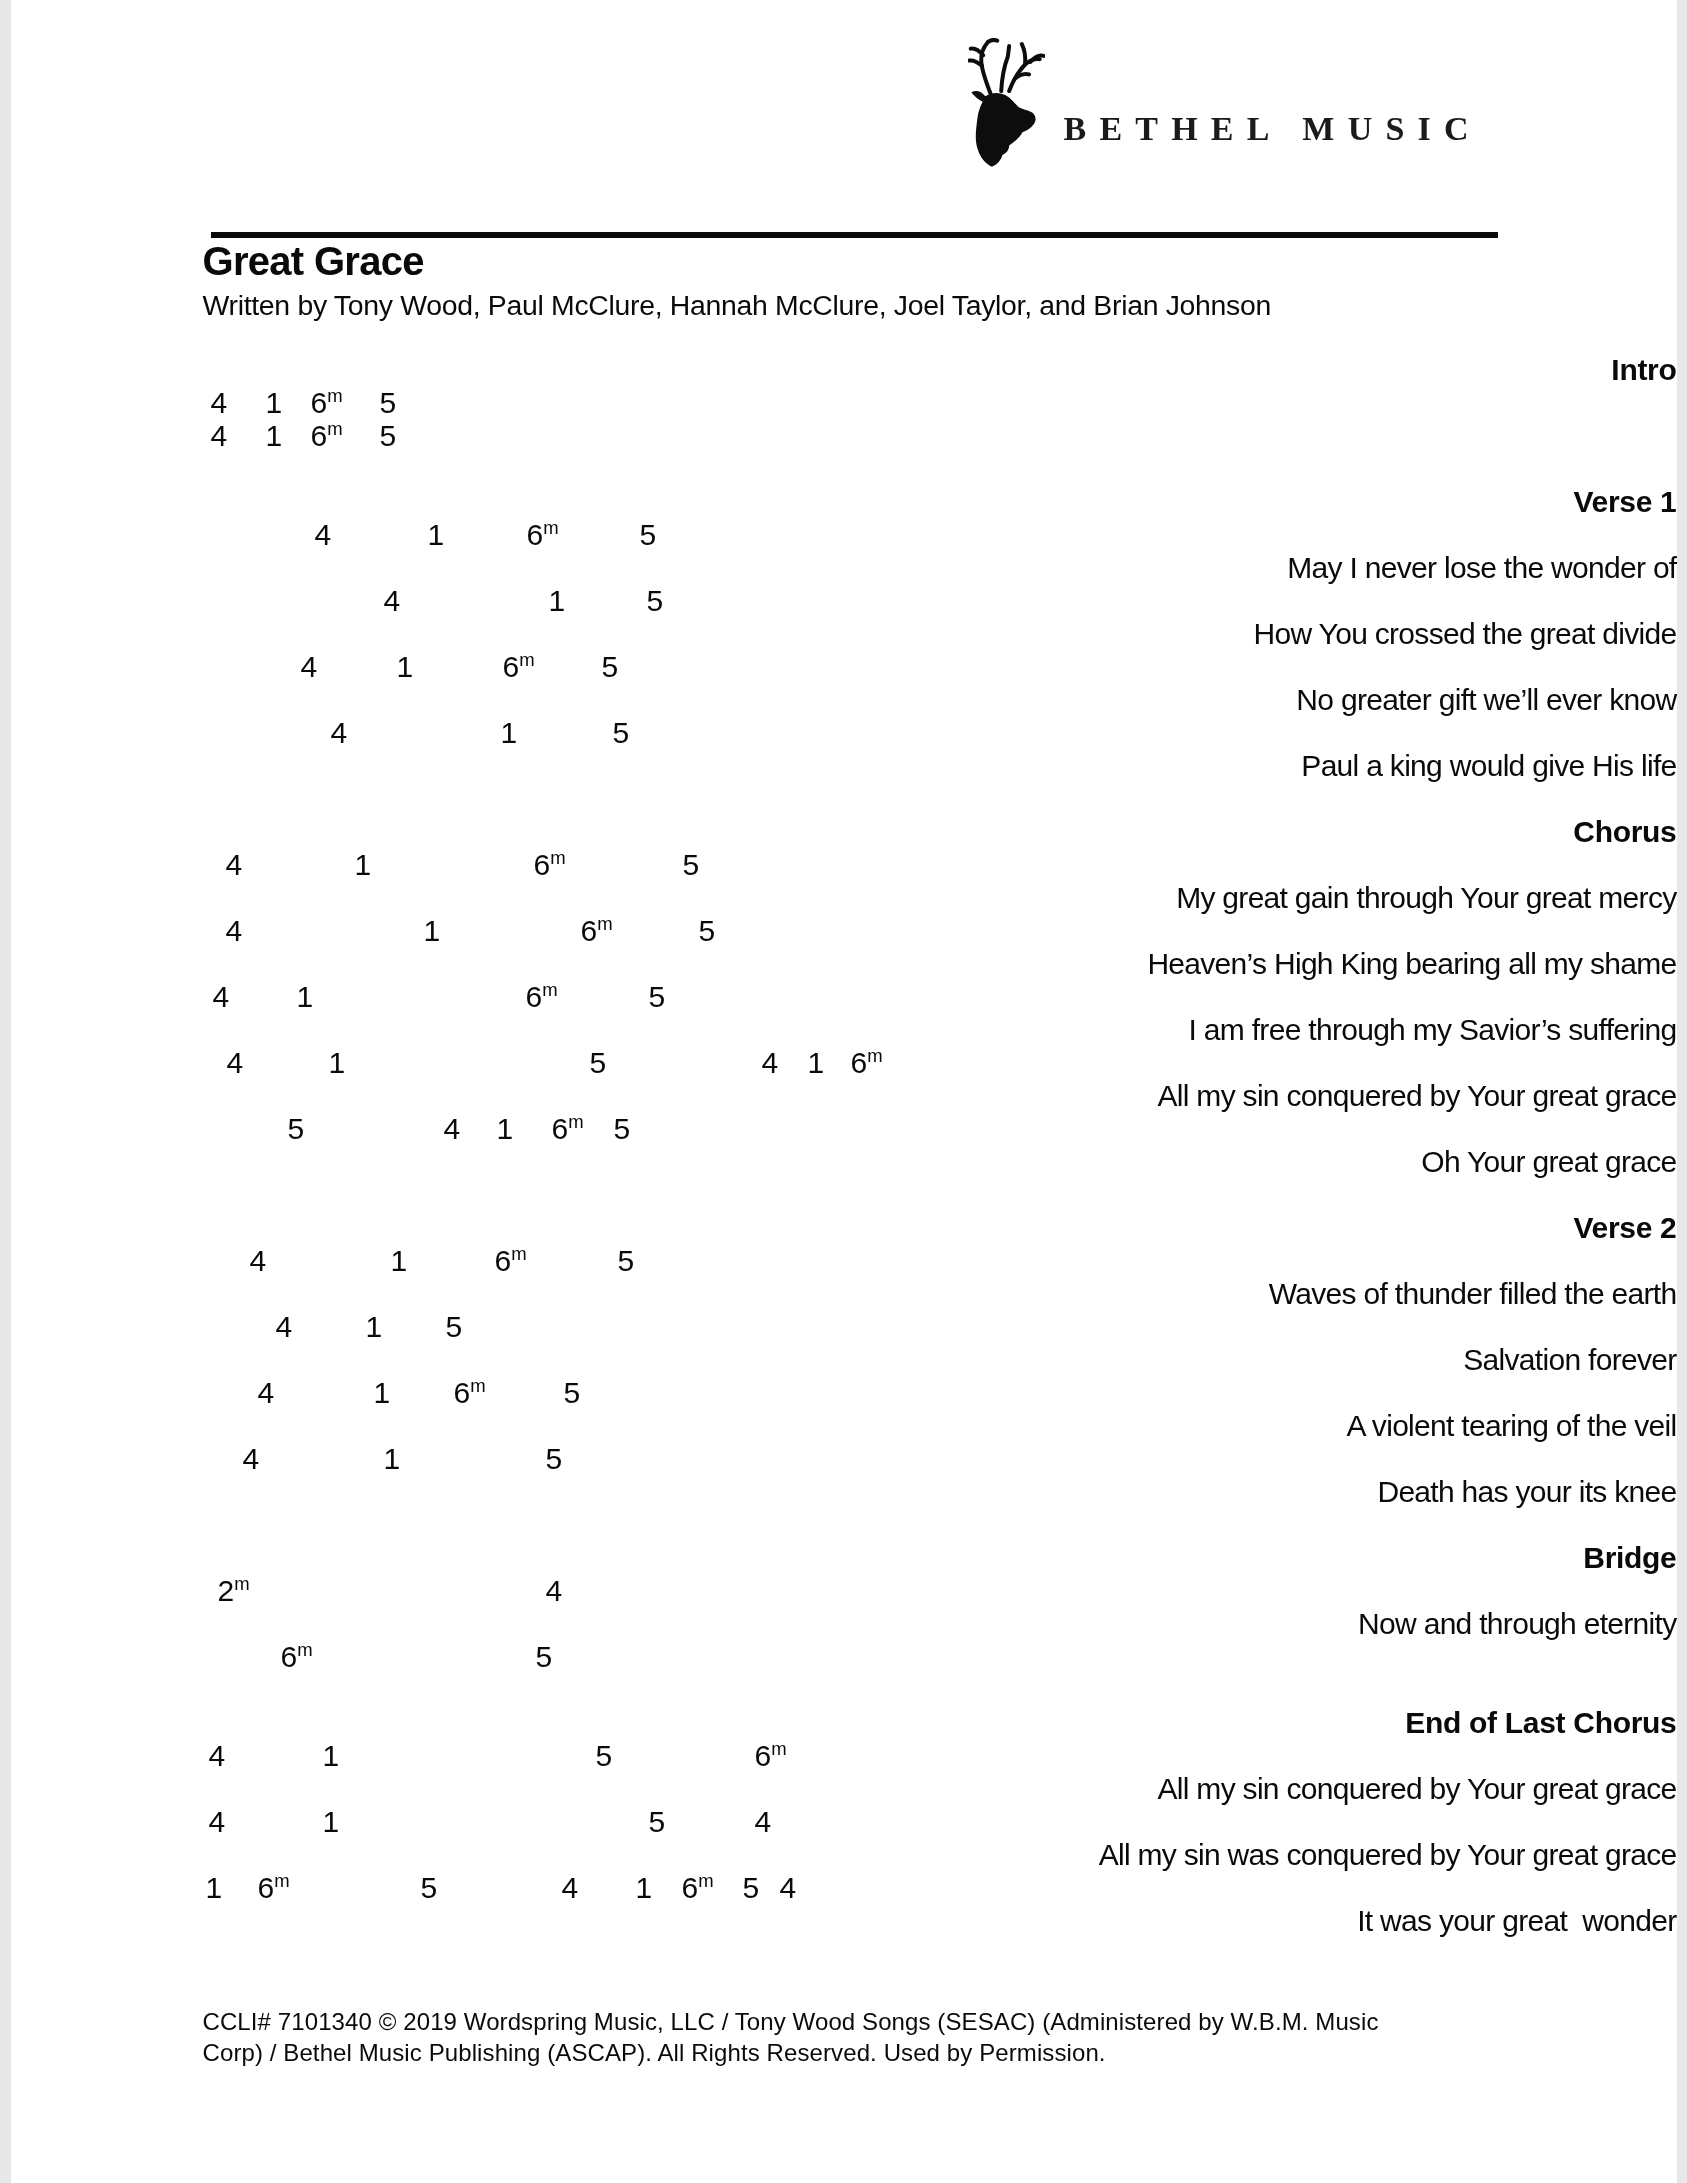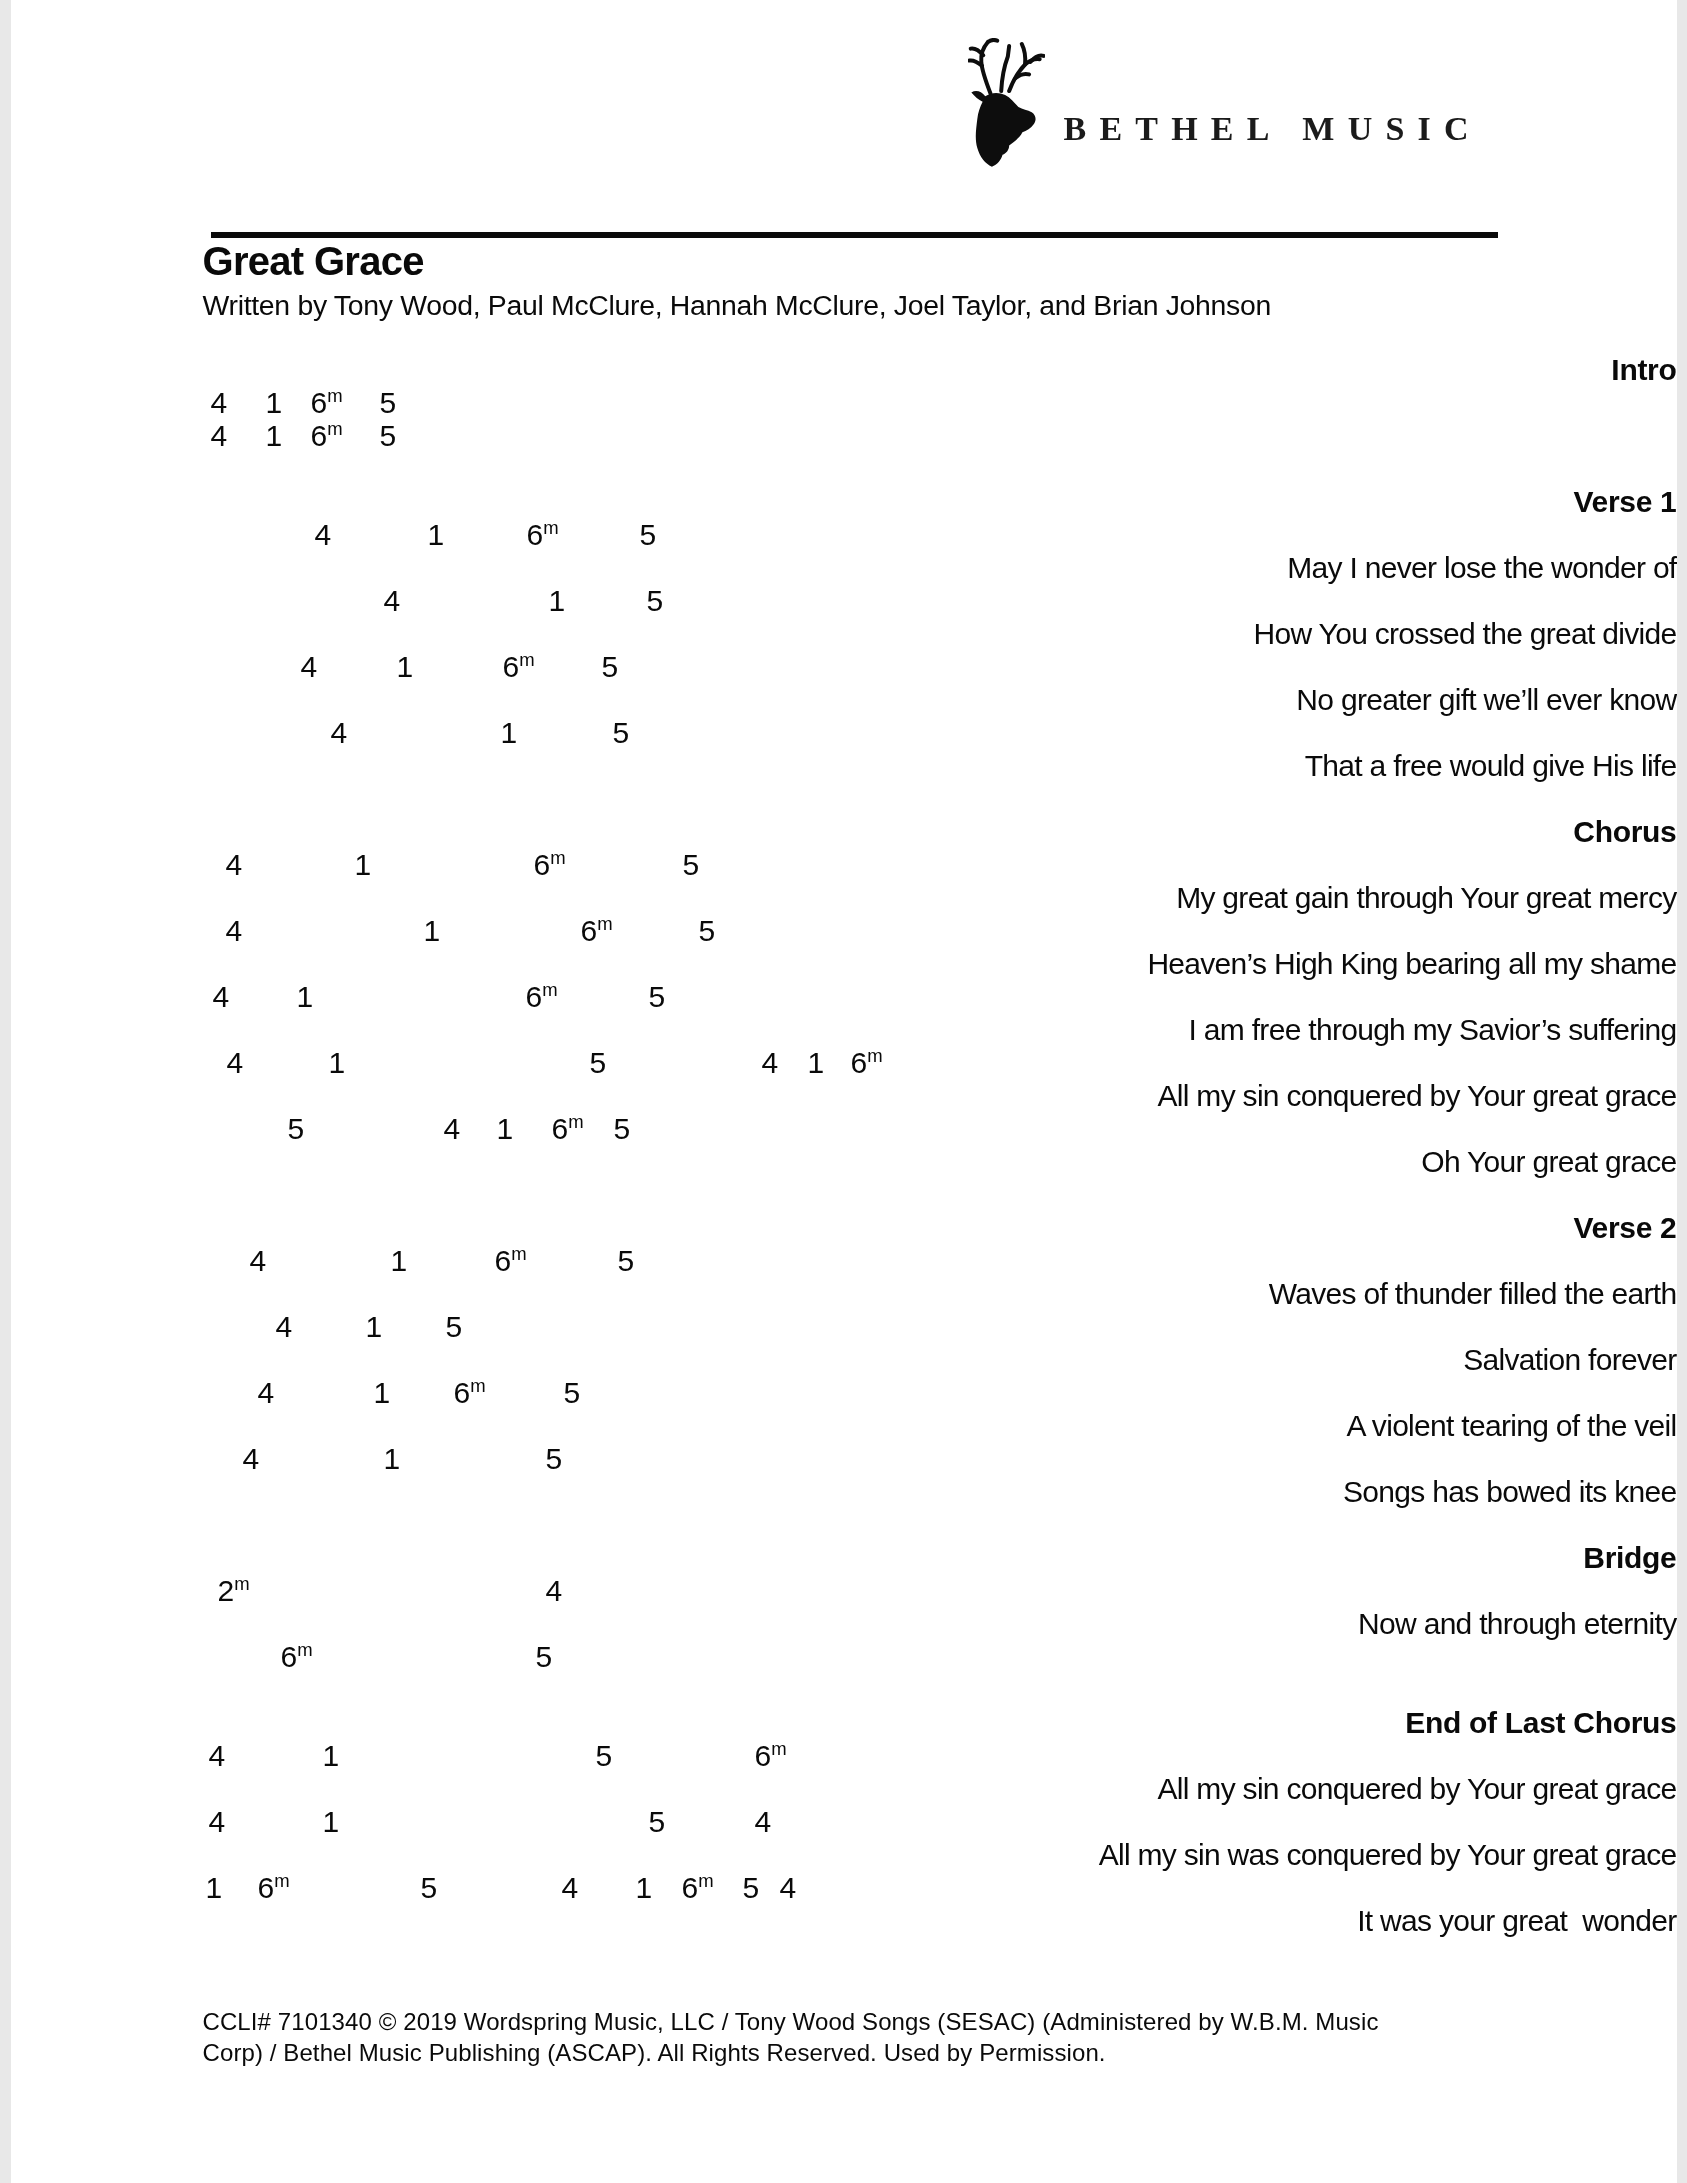--- a/index.html
+++ b/index.html
@@ -91,21 +91,21 @@
         </div>
         <div class="section">
           <div class="section-title">Verse 1</div>
           <div class="line chord-line"><span class="chord" style="left: 304px;">4</span><span class="chord" style="left: 417px;">1</span><span class="chord" style="left: 516px;">6<span class="sup-m">m</span></span><span class="chord" style="left: 629px;">5</span></div>
           <div class="line lyric-line" style="margin-left: 192px;">May I never lose the wonder of</div>
           <div class="line chord-line"><span class="chord" style="left: 373px;">4</span><span class="chord" style="left: 538px;">1</span><span class="chord" style="left: 636px;">5</span></div>
           <div class="line lyric-line" style="margin-left: 192px;">How You crossed the great divide</div>
           <div class="line chord-line"><span class="chord" style="left: 290px;">4</span><span class="chord" style="left: 386px;">1</span><span class="chord" style="left: 492px;">6<span class="sup-m">m</span></span><span class="chord" style="left: 591px;">5</span></div>
           <div class="line lyric-line" style="margin-left: 192px;">No greater gift we’ll ever know</div>
           <div class="line chord-line"><span class="chord" style="left: 320px;">4</span><span class="chord" style="left: 490px;">1</span><span class="chord" style="left: 602px;">5</span></div>
-          <div class="line lyric-line" style="margin-left: 192px;">That a free would give His life</div>
+          <div class="line lyric-line" style="margin-left: 192px;">Paul a king would give His life</div>
         </div>
         <div class="section">
           <div class="section-title">Chorus</div>
           <div class="line chord-line"><span class="chord" style="left: 215px;">4</span><span class="chord" style="left: 344px;">1</span><span class="chord" style="left: 523px;">6<span class="sup-m">m</span></span><span class="chord" style="left: 672px;">5</span></div>
           <div class="line lyric-line" style="margin-left: 192px;">My great gain through Your great mercy</div>
           <div class="line chord-line"><span class="chord" style="left: 215px;">4</span><span class="chord" style="left: 413px;">1</span><span class="chord" style="left: 570px;">6<span class="sup-m">m</span></span><span class="chord" style="left: 688px;">5</span></div>
           <div class="line lyric-line" style="margin-left: 192px;">Heaven’s High King bearing all my shame</div>
           <div class="line chord-line"><span class="chord" style="left: 202px;">4</span><span class="chord" style="left: 286px;">1</span><span class="chord" style="left: 515px;">6<span class="sup-m">m</span></span><span class="chord" style="left: 638px;">5</span></div>
           <div class="line lyric-line" style="margin-left: 192px;">I am free through my Savior’s suffering</div>
           <div class="line chord-line"><span class="chord" style="left: 216px;">4</span><span class="chord" style="left: 318px;">1</span><span class="chord" style="left: 579px;">5</span><span class="chord" style="left: 751px;">4</span><span class="chord" style="left: 797px;">1</span><span class="chord" style="left: 840px;">6<span class="sup-m">m</span></span></div>
@@ -115,21 +115,21 @@
         </div>
         <div class="section">
           <div class="section-title">Verse 2</div>
           <div class="line chord-line"><span class="chord" style="left: 239px;">4</span><span class="chord" style="left: 380px;">1</span><span class="chord" style="left: 484px;">6<span class="sup-m">m</span></span><span class="chord" style="left: 607px;">5</span></div>
           <div class="line lyric-line" style="margin-left: 192px;">Waves of thunder filled the earth</div>
           <div class="line chord-line"><span class="chord" style="left: 265px;">4</span><span class="chord" style="left: 355px;">1</span><span class="chord" style="left: 435px;">5</span></div>
           <div class="line lyric-line" style="margin-left: 192px;">Salvation forever</div>
           <div class="line chord-line"><span class="chord" style="left: 247px;">4</span><span class="chord" style="left: 363px;">1</span><span class="chord" style="left: 443px;">6<span class="sup-m">m</span></span><span class="chord" style="left: 553px;">5</span></div>
           <div class="line lyric-line" style="margin-left: 192px;">A violent tearing of the veil</div>
           <div class="line chord-line"><span class="chord" style="left: 232px;">4</span><span class="chord" style="left: 373px;">1</span><span class="chord" style="left: 535px;">5</span></div>
-          <div class="line lyric-line" style="margin-left: 192px;">Songs has bowed its knee</div>
+          <div class="line lyric-line" style="margin-left: 192px;">Death has your its knee</div>
         </div>
         <div class="section">
           <div class="section-title">Bridge</div>
           <div class="line chord-line"><span class="chord" style="left: 207px;">2<span class="sup-m">m</span></span><span class="chord" style="left: 535px;">4</span></div>
           <div class="line lyric-line" style="margin-left: 192px;">Now and through eternity</div>
           <div class="line chord-line"><span class="chord" style="left: 270px;">6<span class="sup-m">m</span></span><span class="chord" style="left: 525px;">5</span></div>
         </div>
         <div class="section">
           <div class="section-title">End of Last Chorus</div>
           <div class="line chord-line"><span class="chord" style="left: 198px;">4</span><span class="chord" style="left: 312px;">1</span><span class="chord" style="left: 585px;">5</span><span class="chord" style="left: 744px;">6<span class="sup-m">m</span></span></div>

